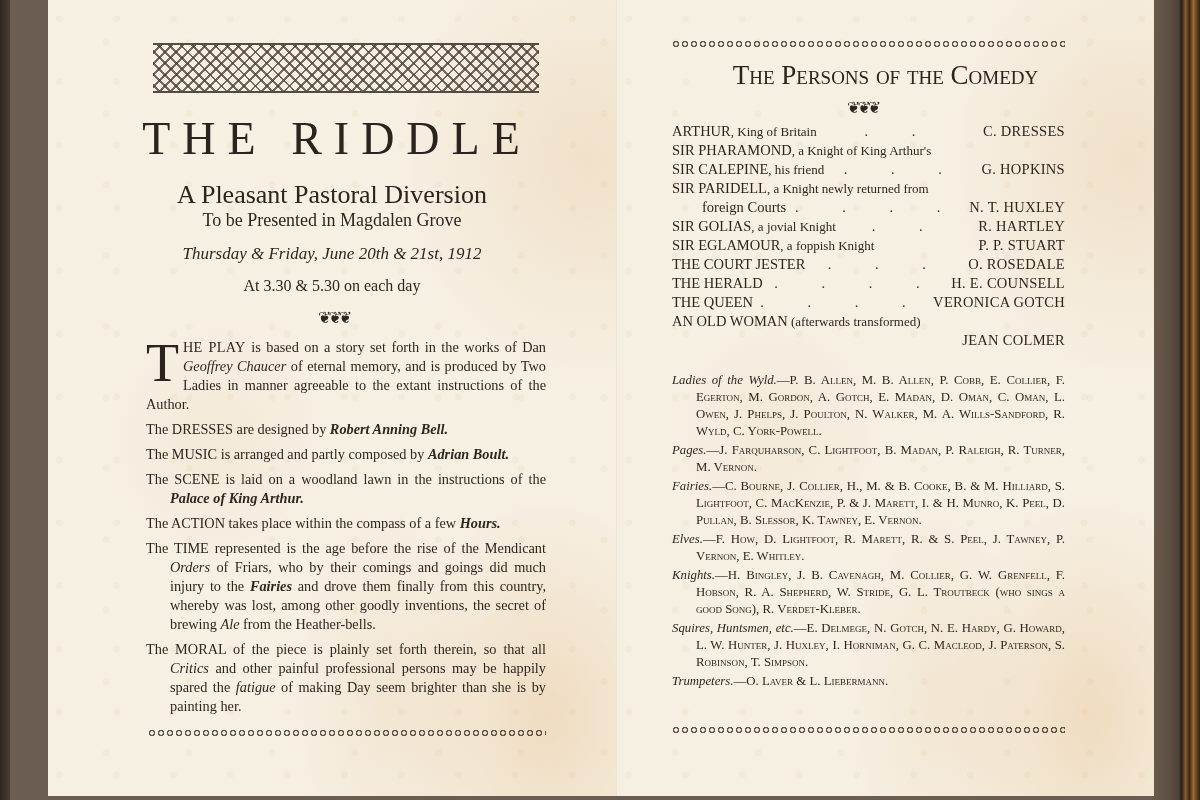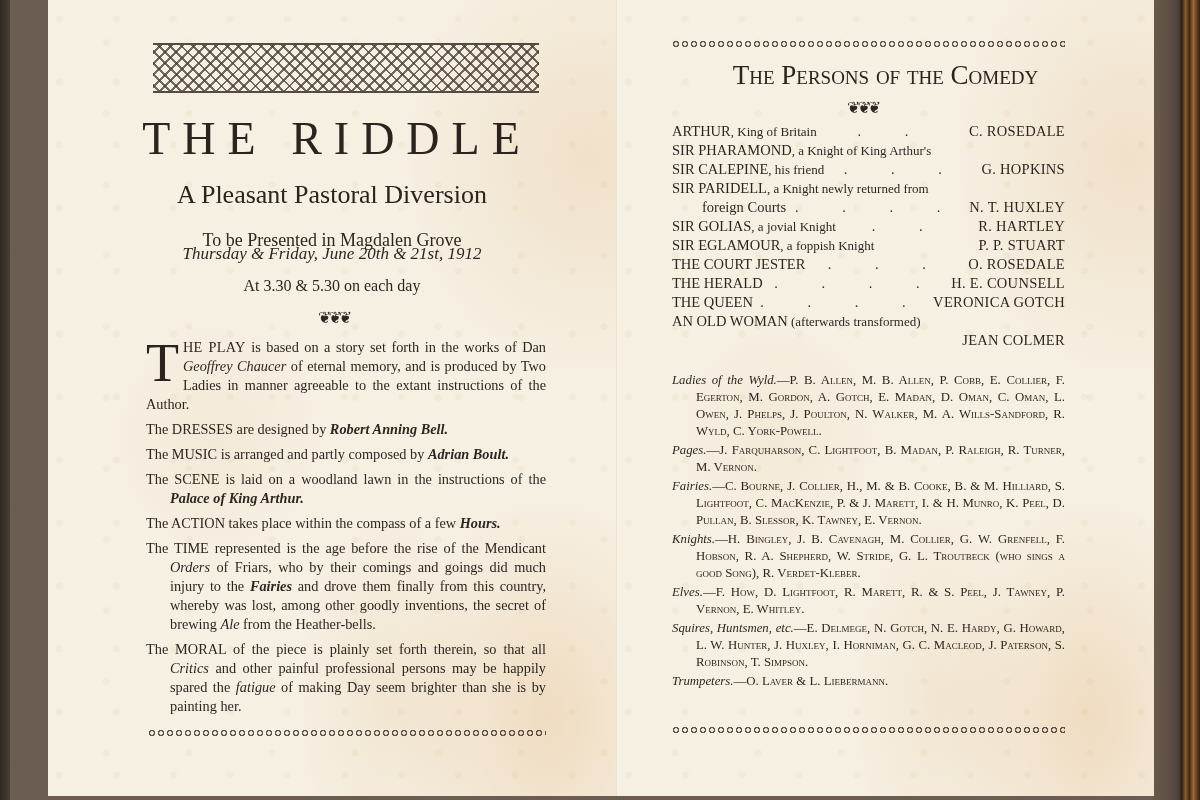--- a/index.html
+++ b/index.html
@@ -64,21 +64,21 @@
       position: absolute; left: 0; width: 100%; top: 112px;
       text-align: center; font-size: 46px; letter-spacing: 12px;
       color: #2a231e; padding-left: 10px;
     }
     .subtitle {
       position: absolute; left: 0; width: 100%; top: 180px;
       text-align: center; font-size: 26px; color: #2a231e;
     }
     .presented {
       position: absolute; left: 0; width: 100%; top: 210px;
-      text-align: center; font-size: 18px; margin-top: 20px;
+      text-align: center; font-size: 18px;
     }
     .dates {
       position: absolute; left: 0; width: 100%; top: 244px;
       text-align: center; font-size: 17px; font-style: italic;
     }
     .times {
       position: absolute; left: 0; width: 100%; top: 277px;
       text-align: center; font-size: 16px;
     }
     .body-text {
@@ -166,21 +166,21 @@
   <div class="foxing"></div>
   <div class="rule-orn" style="left:55px;top:40px;width:393px;"></div>
 
   <div class="persons-title">The Persons of the Comedy</div>
   <div class="fleuron" style="left:230px;top:98px;">❦❦❦</div>
 
   <div class="cast">
     <div class="cast-row">
       <span class="role"><span>ARTHUR</span><span class="role-desc">, King of Britain</span></span>
       <span class="dots">. .</span>
-      <span class="actor">C. ROSEDALE</span>
+      <span class="actor">C. DRESSES</span>
     </div>
     <div class="cast-row">
       <span class="role"><span>SIR PHARAMOND</span><span class="role-desc">, a Knight of King Arthur's</span></span>
     </div>
     <div class="cast-row">
       <span class="role"><span>SIR CALEPINE</span><span class="role-desc">, his friend</span></span>
       <span class="dots">. . .</span>
       <span class="actor">G. HOPKINS</span>
     </div>
     <div class="cast-row">
@@ -221,20 +221,20 @@
     </div>
     <div class="cast-row right-only">
       <span class="actor">JEAN COLMER</span>
     </div>
   </div>
 
   <div class="groups">
     <p class="group"><span class="label">Ladies of the Wyld.</span><span>—P. B. Allen, M. B. Allen, P. Cobb, E. Collier, F. Egerton, M. Gordon, A. Gotch, E. Madan, D. Oman, C. Oman, L. Owen, J. Phelps, J. Poulton, N. Walker, M. A. Wills-Sandford, R. Wyld, C. York-Powell.</span></p>
     <p class="group"><span class="label">Pages.</span><span>—J. Farquharson, C. Lightfoot, B. Madan, P. Raleigh, R. Turner, M. Vernon.</span></p>
     <p class="group"><span class="label">Fairies.</span><span>—C. Bourne, J. Collier, H., M. &amp; B. Cooke, B. &amp; M. Hilliard, S. Lightfoot, C. MacKenzie, P. &amp; J. Marett, I. &amp; H. Munro, K. Peel, D. Pullan, B. Slessor, K. Tawney, E. Vernon.</span></p>
+    <p class="group"><span class="label">Elves.</span><span>—F. How, D. Lightfoot, R. Marett, R. &amp; S. Peel, J. Tawney, P. Vernon, E. Whitley.</span></p>
     <p class="group"><span class="label">Knights.</span><span>—H. Bingley, J. B. Cavenagh, M. Collier, G. W. Grenfell, F. Hobson, R. A. Shepherd, W. Stride, G. L. Troutbeck (who sings a good Song), R. Verdet-Kleber.</span></p>
-    <p class="group"><span class="label">Elves.</span><span>—F. How, D. Lightfoot, R. Marett, R. &amp; S. Peel, J. Tawney, P. Vernon, E. Whitley.</span></p>
     <p class="group"><span class="label">Squires, Huntsmen, etc.</span><span>—E. Delmege, N. Gotch, N. E. Hardy, G. Howard, L. W. Hunter, J. Huxley, I. Horniman, G. C. Macleod, J. Paterson, S. Robinson, T. Simpson.</span></p>
     <p class="group"><span class="label">Trumpeters.</span><span>—O. Laver &amp; L. Liebermann.</span></p>
   </div>
 
   <div class="rule-orn" style="left:55px;top:726px;width:393px;"></div>
 </div>
 
 </body></html>

